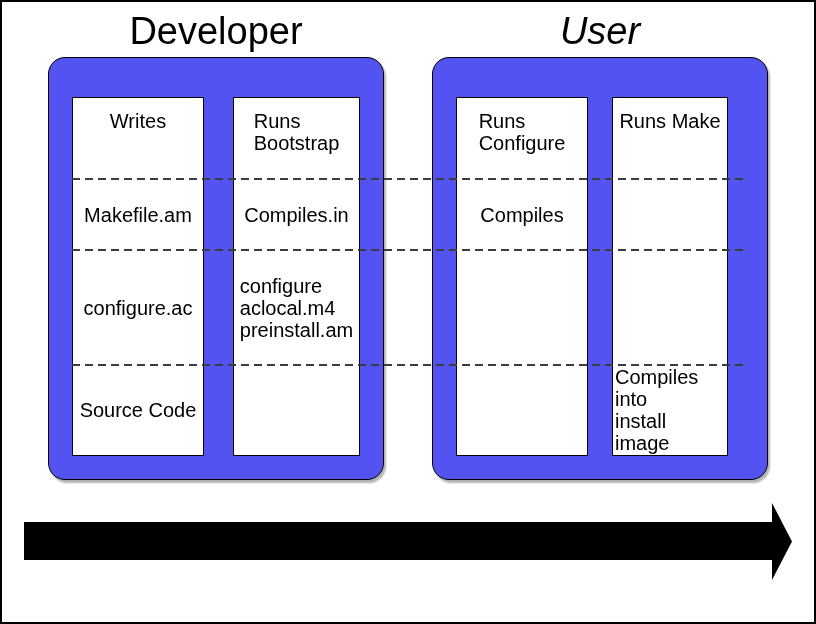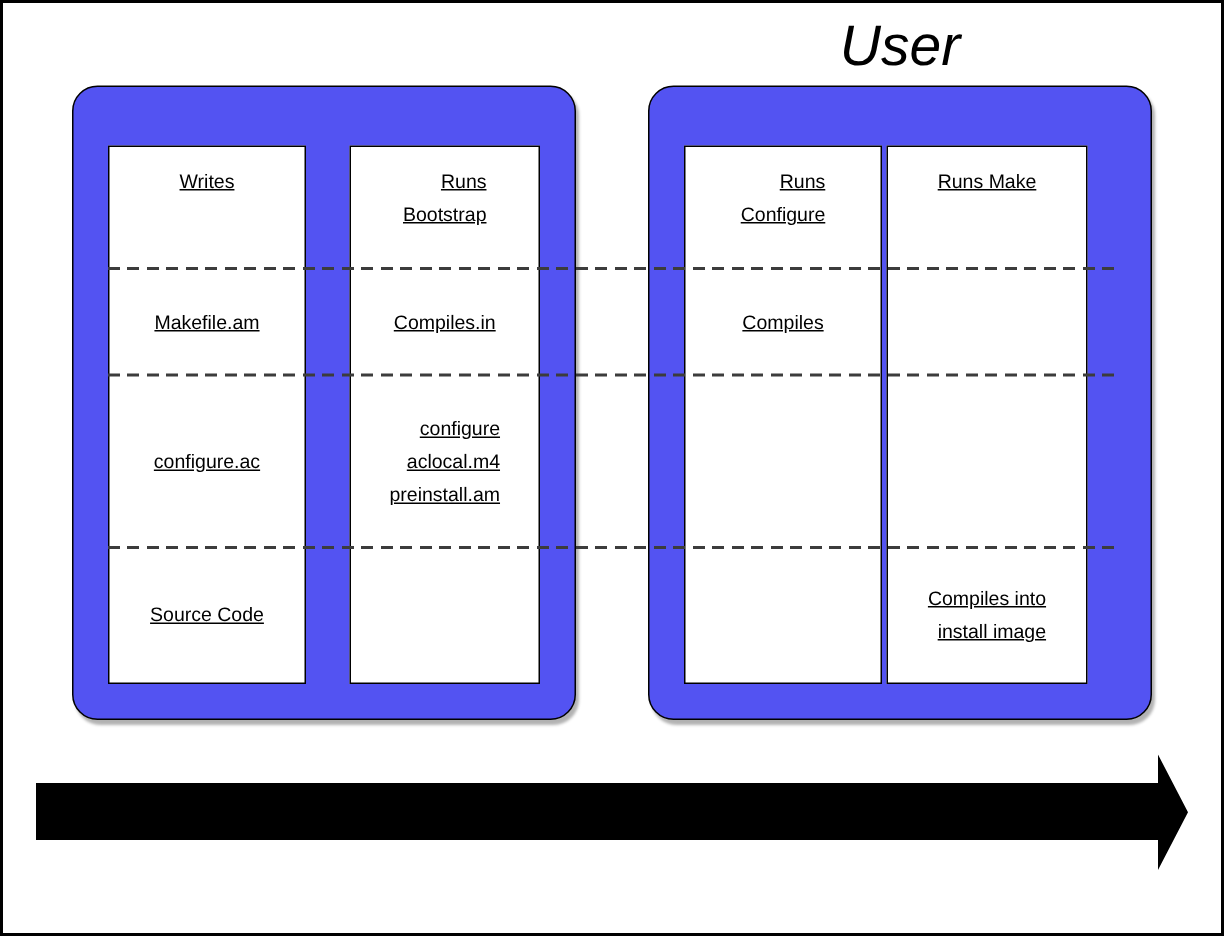--- a/index.html
+++ b/index.html
@@ -49,32 +49,31 @@
     height: 359px;
     background: var(--column-bg, #ffffff);
     border: 1px solid var(--line, #000);
     box-sizing: border-box;
     display: flex;
     flex-direction: column;
   }
   .col-0 { left: 72px;  width: 132px; }
   .col-1 { left: 233px; width: 127px; }
   .col-2 { left: 456px; width: 132px; }
-  .col-3 { left: 591px; width: 134px; }
+  .col-3 { left: 612px; width: 116px; }
   .cell {
     display: flex;
     align-items: center;
     justify-content: center;
-    text-align: right;
-    font-size: 13px;
+    text-align: left;
+    font-size: 20px;
     line-height: 22px;
     white-space: pre-line;
     box-sizing: border-box;
     padding: 0 2px;
-    text-decoration: underline;
   }
   .r0 { height: 81px; align-items: flex-start; padding-top: 12px; }
   .r1 { height: 71px; }
   .r2 { height: 115px; }
   .r3 { flex: 1; }
   .dash {
     position: absolute;
     left: 72px;
     width: 671px;
     height: 2px;
@@ -93,20 +92,21 @@
     width: 769px;
     height: 78px;
   }
 </style>
 </head>
 <body>
 
 <div class="page">
   <div class="frame"></div>
 
+  <div class="title title-dev">Developer</div>
   <div class="title title-user">User</div>
 
   <div class="panel panel-dev"></div>
   <div class="panel panel-user"></div>
 
   <div class="column col-0">
     <div class="cell r0">Writes</div>
     <div class="cell r1">Makefile.am</div>
     <div class="cell r2">configure.ac</div>
     <div class="cell r3">Source Code</div>

